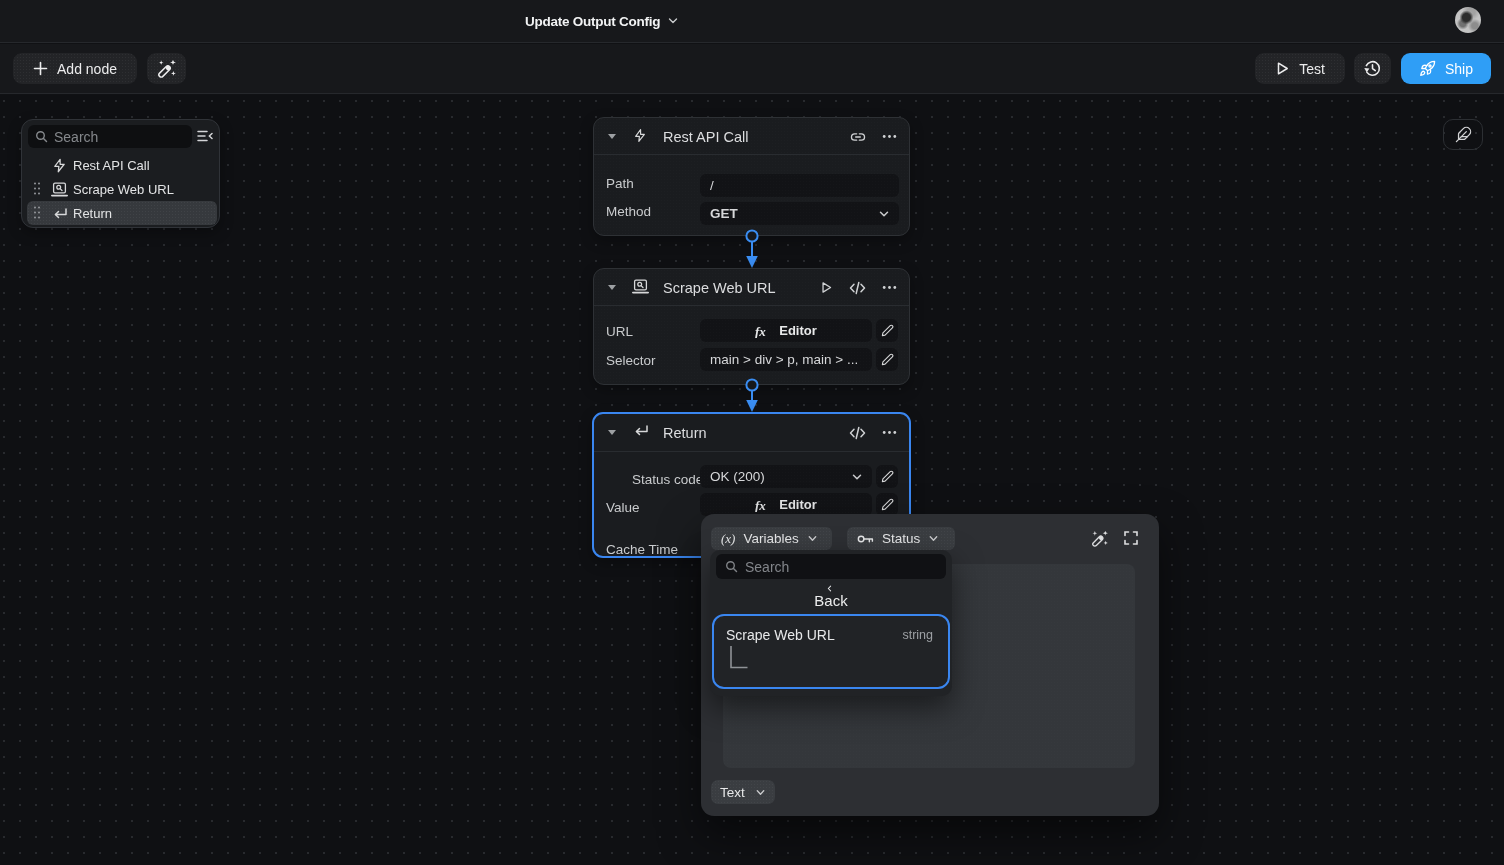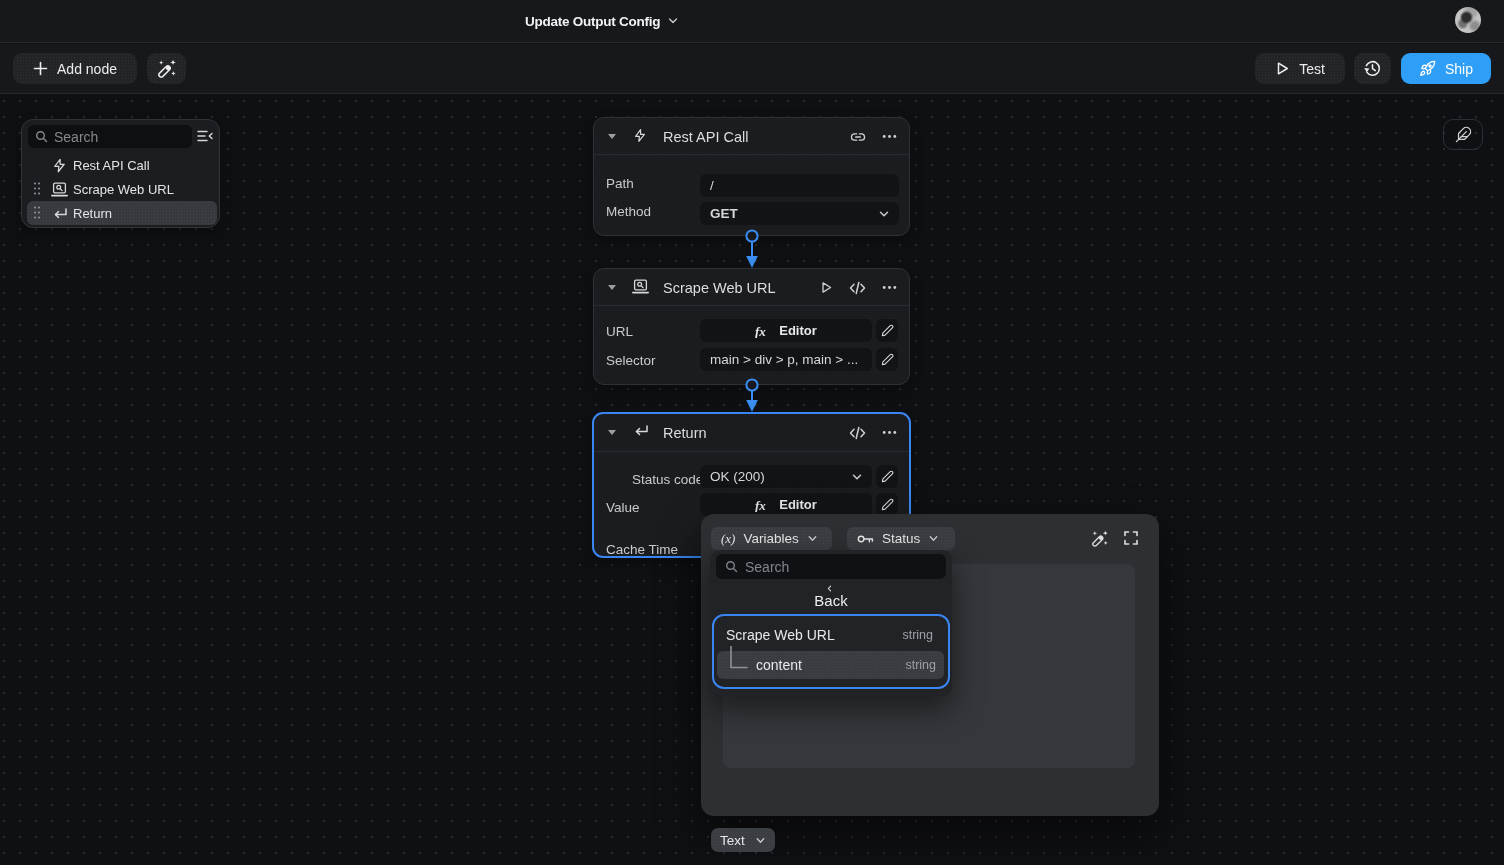--- a/index.html
+++ b/index.html
@@ -70,21 +70,21 @@
 
 
 #popup { position:absolute; left:701px; top:514px; width:458px; height:302px; background:#2d2f33; border-radius:13px; box-shadow:0 18px 40px rgba(0,0,0,0.5); }
 .chip { position:absolute; background:#3a3d41; border-radius:6px; display:flex; align-items:center; color:#e6e7e8; font-size:13.5px; gap:8px;
   background-image: radial-gradient(rgba(255,255,255,0.045) 0.7px, transparent 0.9px); background-size:3px 3px; }
 #chip-vars { left:10px; top:13px; width:121px; height:23px; padding:0 10px; }
 #chip-secrets { left:146px; top:13px; width:108px; height:23px; padding:0 10px; }
 #pp-icons { position:absolute; right:21px; top:17px; display:flex; gap:16px; color:#dddee0; }
 #pp-textarea { position:absolute; left:22px; top:50px; width:412px; height:204px; background:#34373b; border-radius:8px;
    background-image: radial-gradient(rgba(255,255,255,0.012) 0.7px, transparent 0.9px); background-size:3px 3px; }
-#chip-text { left:10px; top:266px; width:64px; height:24px; padding:0 9px; justify-content:space-between; border-radius:7px;margin-top:48px; }
+#chip-text { left:10px; top:266px; width:64px; height:24px; padding:0 9px; justify-content:space-between; border-radius:7px; }
 
 #dropdown { position:absolute; left:710px; top:550px; width:242px; height:146px; background:#212326; border-radius:10px; box-shadow:0 12px 30px rgba(0,0,0,0.5); }
 #dd-search { position:absolute; left:6px; top:4px; width:230px; height:25px; background:#101114; border-radius:6px; display:flex; align-items:center; color:#82858a; font-size:14px; gap:7px; padding-left:9px; }
 #dd-back { position:absolute; left:0px; top:35px; width:242px; height:24px; display:flex; align-items:center; color:#eceded; font-size:15px; font-weight:400;flex-direction:column; }
 #dd-bluebox { position:absolute; left:2px; top:64px; width:238px; height:75px; border:2.5px solid #3a86f0; border-radius:12px; background:#212326; }
 .dd-row { position:absolute; display:flex; align-items:center; font-size:14px; color:#e8e9ea; }
 #dd-objrow { left:12px; top:9px; width:213px; height:20px; }
 #dd-contentrow { left:3px; top:35px; width:227px; height:28px; background:#393c41; border-radius:6px;
   background-image: radial-gradient(rgba(255,255,255,0.045) 0.7px, transparent 0.9px); background-size:3px 3px; }
 .dd-type { position:absolute; right:6px; font-size:12.5px; color:#9da0a4; font-weight:400; }
@@ -412,18 +412,14 @@
     <span>Back</span>
   </div>
   <div id="dd-bluebox">
     <div class="dd-row" id="dd-objrow">
         <span>Scrape Web URL</span>
         <span class="dd-type">string</span>
       </div>
     <svg style="position:absolute; left:16px; top:30px; z-index:3;" width="18" height="25" viewBox="0 0 18 25" fill="none" stroke="#8f9296" stroke-width="1.6">
         <path d="M1 0 V21.5 H17.5"></path>
       </svg>
-    <div class="dd-row" id="dd-contentrow">
-      <span style="margin-left:39px;">content</span>
-        <span class="dd-type" style="right:8px;">string</span>
-    </div>
   </div>
 </div>
 
 </body></html>

